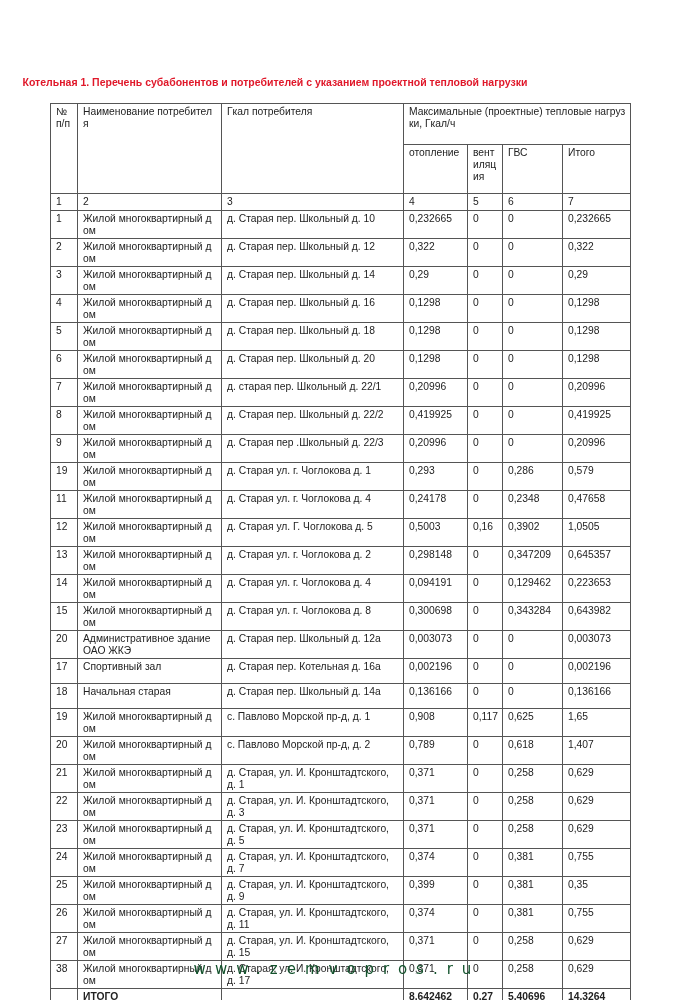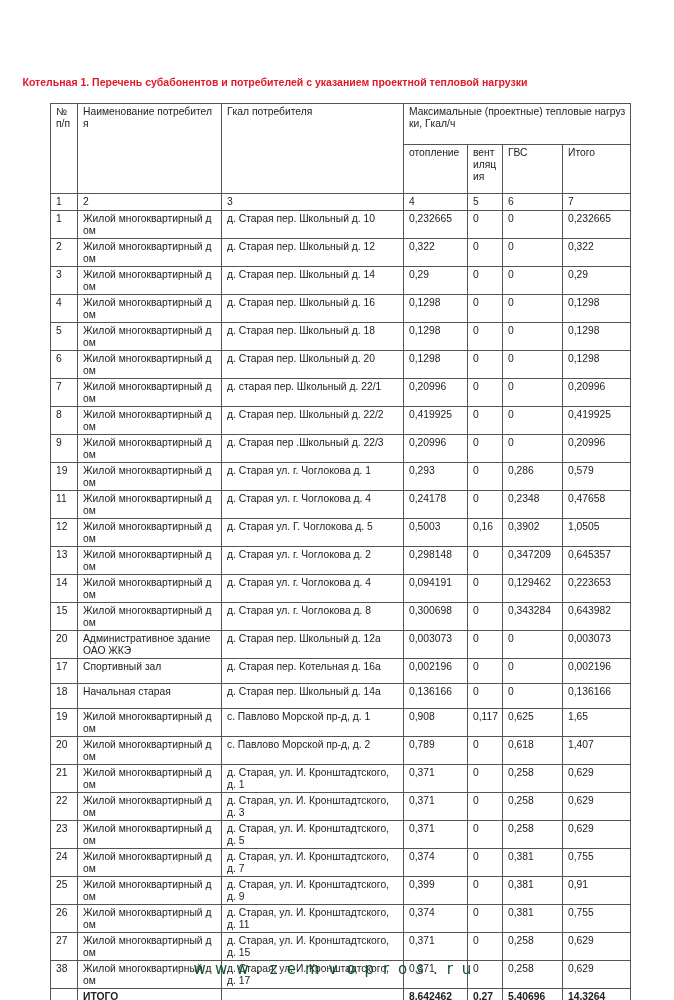--- a/index.html
+++ b/index.html
@@ -275,21 +275,21 @@
         <td>0,381</td>
         <td>0,755</td>
       </tr>
       <tr class="row">
         <td>25</td>
         <td class="name">Жилой многоквартирный дом</td>
         <td class="addr">д. Старая, ул. И. Кронштадтского, д. 9</td>
         <td>0,399</td>
         <td>0</td>
         <td>0,381</td>
-        <td>0,91</td>
+        <td>0,35</td>
       </tr>
       <tr class="row">
         <td>26</td>
         <td class="name">Жилой многоквартирный дом</td>
         <td class="addr">д. Старая, ул. И. Кронштадтского, д. 11</td>
         <td>0,374</td>
         <td>0</td>
         <td>0,381</td>
         <td>0,755</td>
       </tr>

